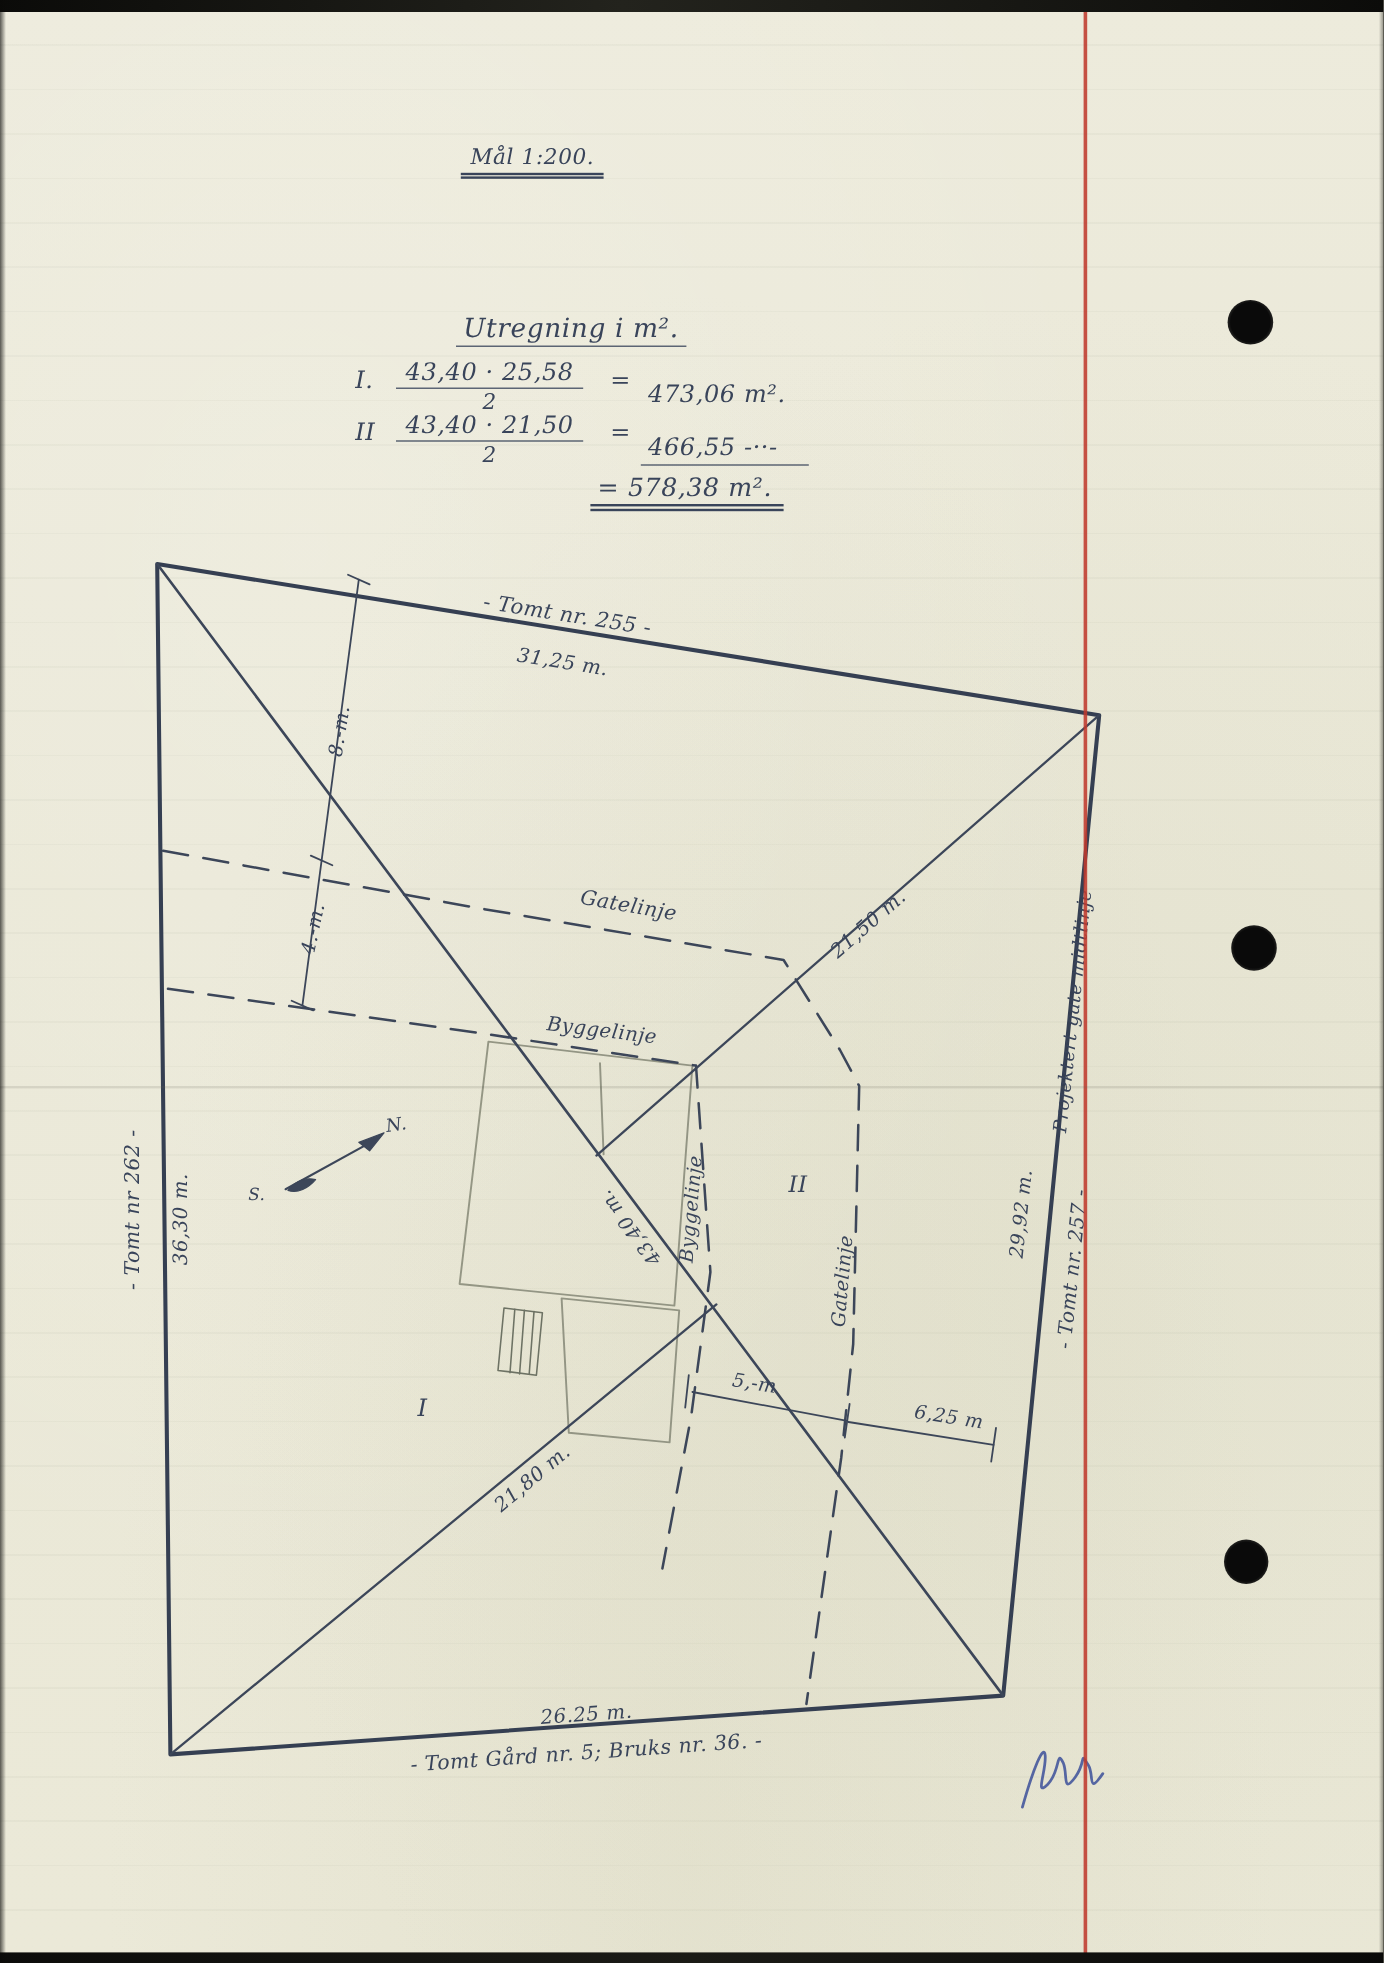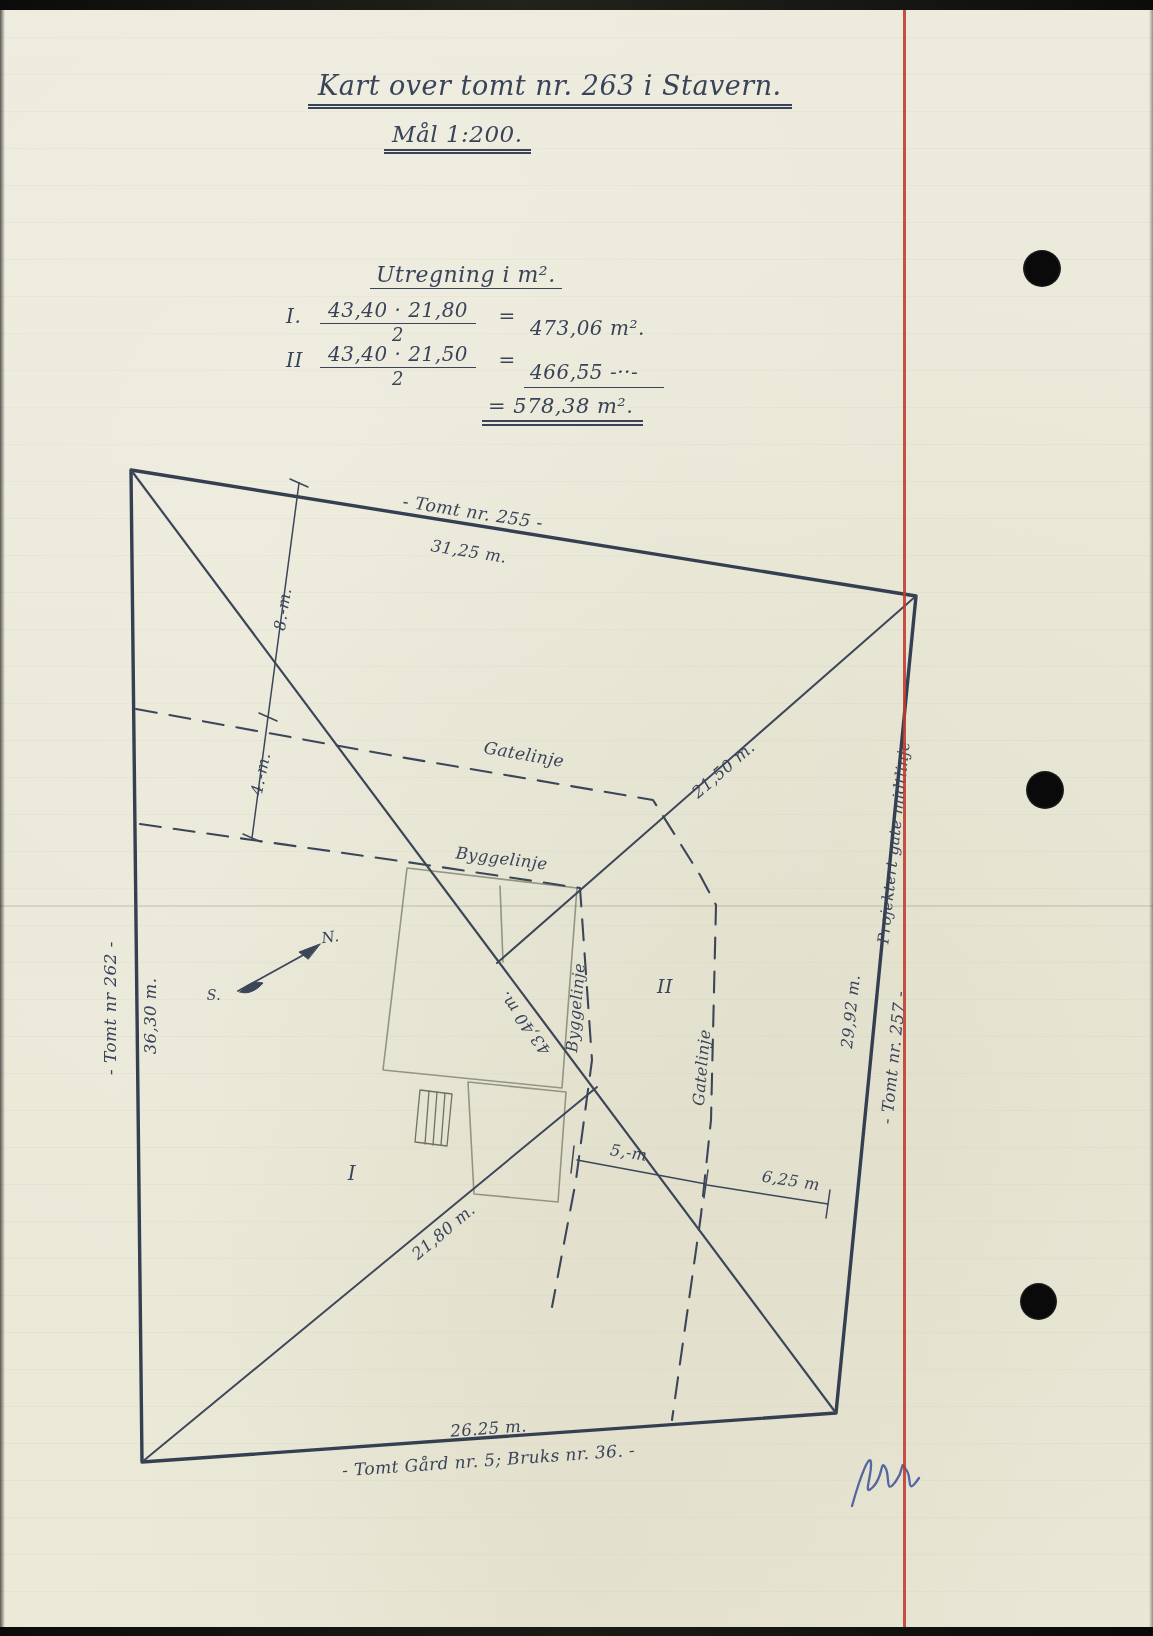--- a/index.html
+++ b/index.html
@@ -24,52 +24,51 @@
   .hole{position:absolute;border-radius:50%;background:radial-gradient(circle,#0a0a0a 62%,rgba(10,10,10,.85) 74%,rgba(10,10,10,0) 82%);}
   .hole1{left:1023px;top:250px;width:38px;height:37px;}
   .hole2{left:1026px;top:771px;width:38px;height:38px;}
   .hole3{left:1020px;top:1283px;width:37px;height:37px;}
 
   .title{
     position:absolute;left:308px;top:70px;font-size:27px;
     padding:0 10px 3px 10px;border-bottom:5px double #39445a;white-space:nowrap;
   }
   .subtitle{
-    position:absolute;left:384px;top:121px;font-size:23px;
+    position:absolute;left:384px;top:121px;font-size:18px;
     padding:0 8px 2px 8px;border-bottom:5px double #39445a;white-space:nowrap;
   }
 
-  .calc{position:absolute;left:286px;top:262px;font-size:20px;}
+  .calc{position:absolute;left:296px;top:262px;font-size:20px;}
   .calc-heading{margin-left:84px;font-size:22px;border-bottom:1.6px solid #39445a;display:inline-block;padding:0 6px 1px 6px;}
   .calc-row{display:flex;align-items:flex-start;margin-top:9px;}
   .calc-label{width:34px;padding-top:6px;}
   .frac{display:inline-block;text-align:center;margin-right:14px;}
   .frac .num{padding:0 8px 1px 8px;border-bottom:1.6px solid #39445a;}
   .frac .den{font-size:18px;line-height:20px;}
   .eq{padding-top:6px;width:34px;text-align:center;}
   .res{padding-top:6px;padding-left:6px;margin-top:12px;}
   .res.lined{border-bottom:1.8px solid #39445a;padding-right:26px;padding-bottom:3px;}
   .calc-total{margin-top:4px;margin-left:196px;display:inline-block;border-bottom:6px double #39445a;padding:0 10px 2px 6px;font-size:21px;}
 
   svg text{font-family:"DejaVu Serif","Liberation Serif",serif;font-style:italic;fill:#39445a;letter-spacing:.4px;}
 </style>
 </head>
 <body>
 
 <div class="page">
 
-  <div class="title hand">Kart over tomt nr. 263 i Stavern.</div>
   <div class="subtitle hand">Mål 1:200.</div>
 
   <div class="calc hand">
     <span class="calc-heading">Utregning i m².</span>
     <div class="calc-row">
       <span class="calc-label">I.</span>
       <span class="frac">
-        <span class="num">43,40 · 21,80</span><br>
+        <span class="num">43,40 · 25,58</span><br>
         <span class="den">2</span>
       </span>
       <span class="eq">=</span>
       <span class="res">473,06 m².</span>
     </div>
     <div class="calc-row" style="margin-top:-4px;">
       <span class="calc-label">II</span>
       <span class="frac">
         <span class="num">43,40 · 21,50</span><br>
         <span class="den">2</span>

